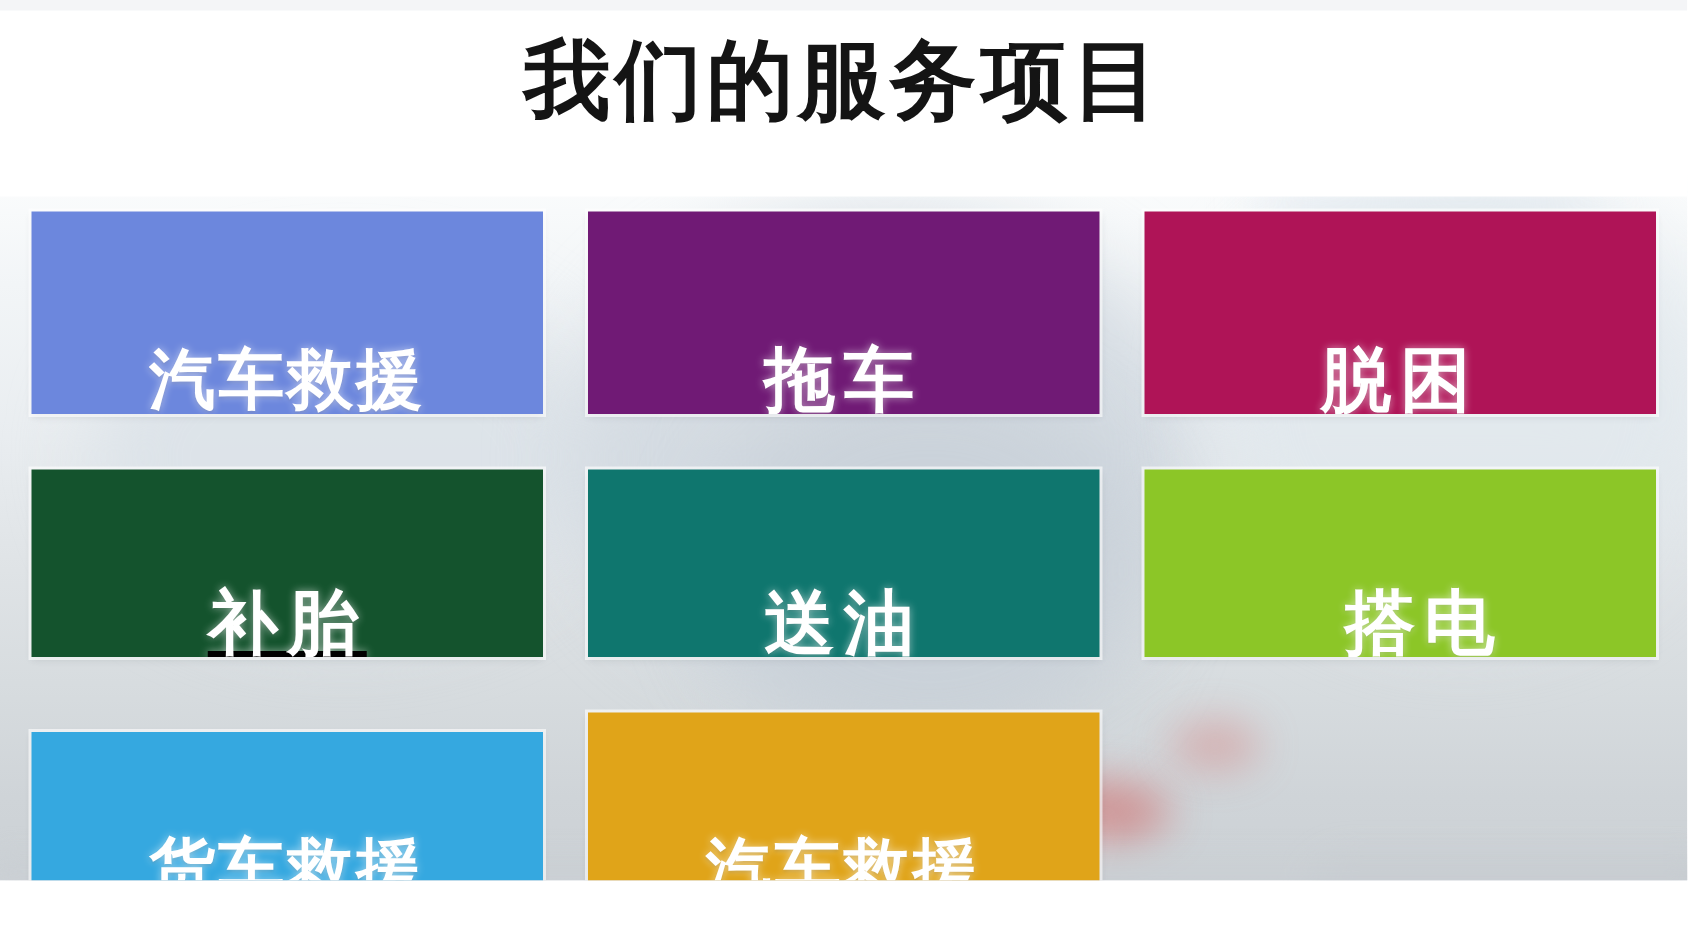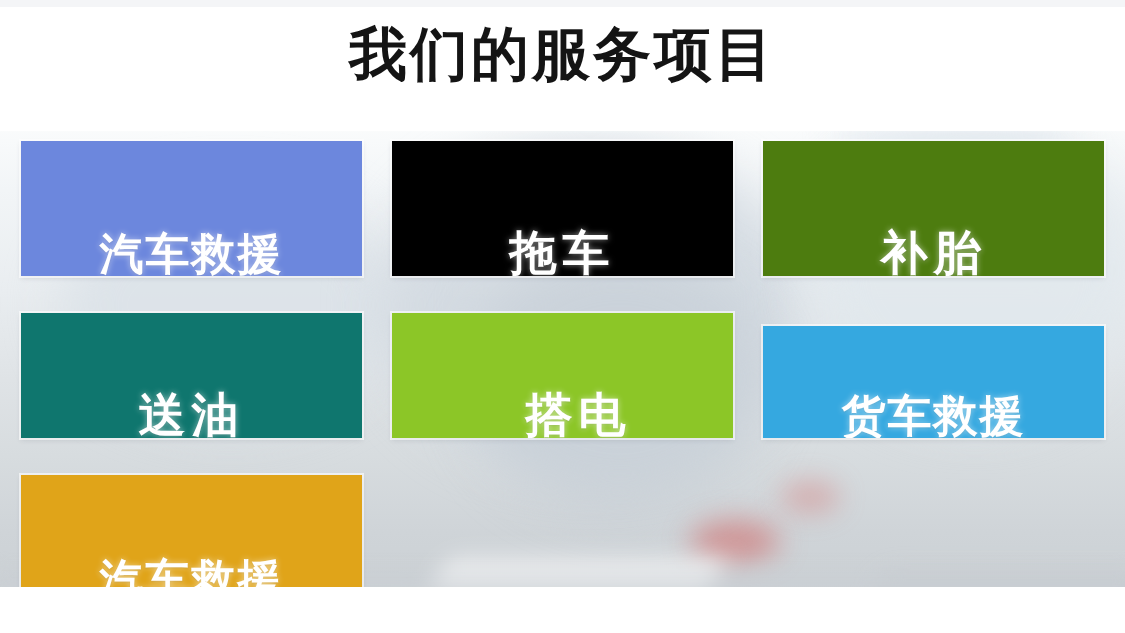--- a/index.html
+++ b/index.html
@@ -216,24 +216,27 @@
   <div class="title-band">
     <div class="hairline-top"></div>
     <div class="page-title">我们的服务项目</div>
     <div class="title-fade"></div>
   </div>
 
   <div class="grid">
       <div class="tile" data-chars="4" style="background: rgb(108, 135, 221);">
         <span class="tile-label">汽车救援</span>
       </div>
-      <div class="tile" data-chars="2" style="background: #000000;">
+      <div class="tile" data-chars="2" style="background: #701a75;">
         <span class="tile-label">拖车</span>
       </div>
-      <div class="tile" data-chars="2" style="background: #4d7c0f;">
+      <div class="tile" data-chars="2" style="background: rgb(175, 20, 87);">
+        <span class="tile-label">脱困</span>
+      </div>
+      <div class="tile" data-chars="2" style="background: #14532d; text-decoration: underline;">
         <span class="tile-label">补胎</span>
       </div>
       <div class="tile" data-chars="2" style="background: #0f766e;">
         <span class="tile-label">送油</span>
       </div>
       <div class="tile" data-chars="2" style="background: rgb(140, 198, 39); padding-left: 32px;">
         <span class="tile-label">搭电</span>
       </div>
       <div class="tile" data-chars="4" style="background: rgb(53, 168, 224); margin-top: 13px;">
         <span class="tile-label">货车救援</span>

